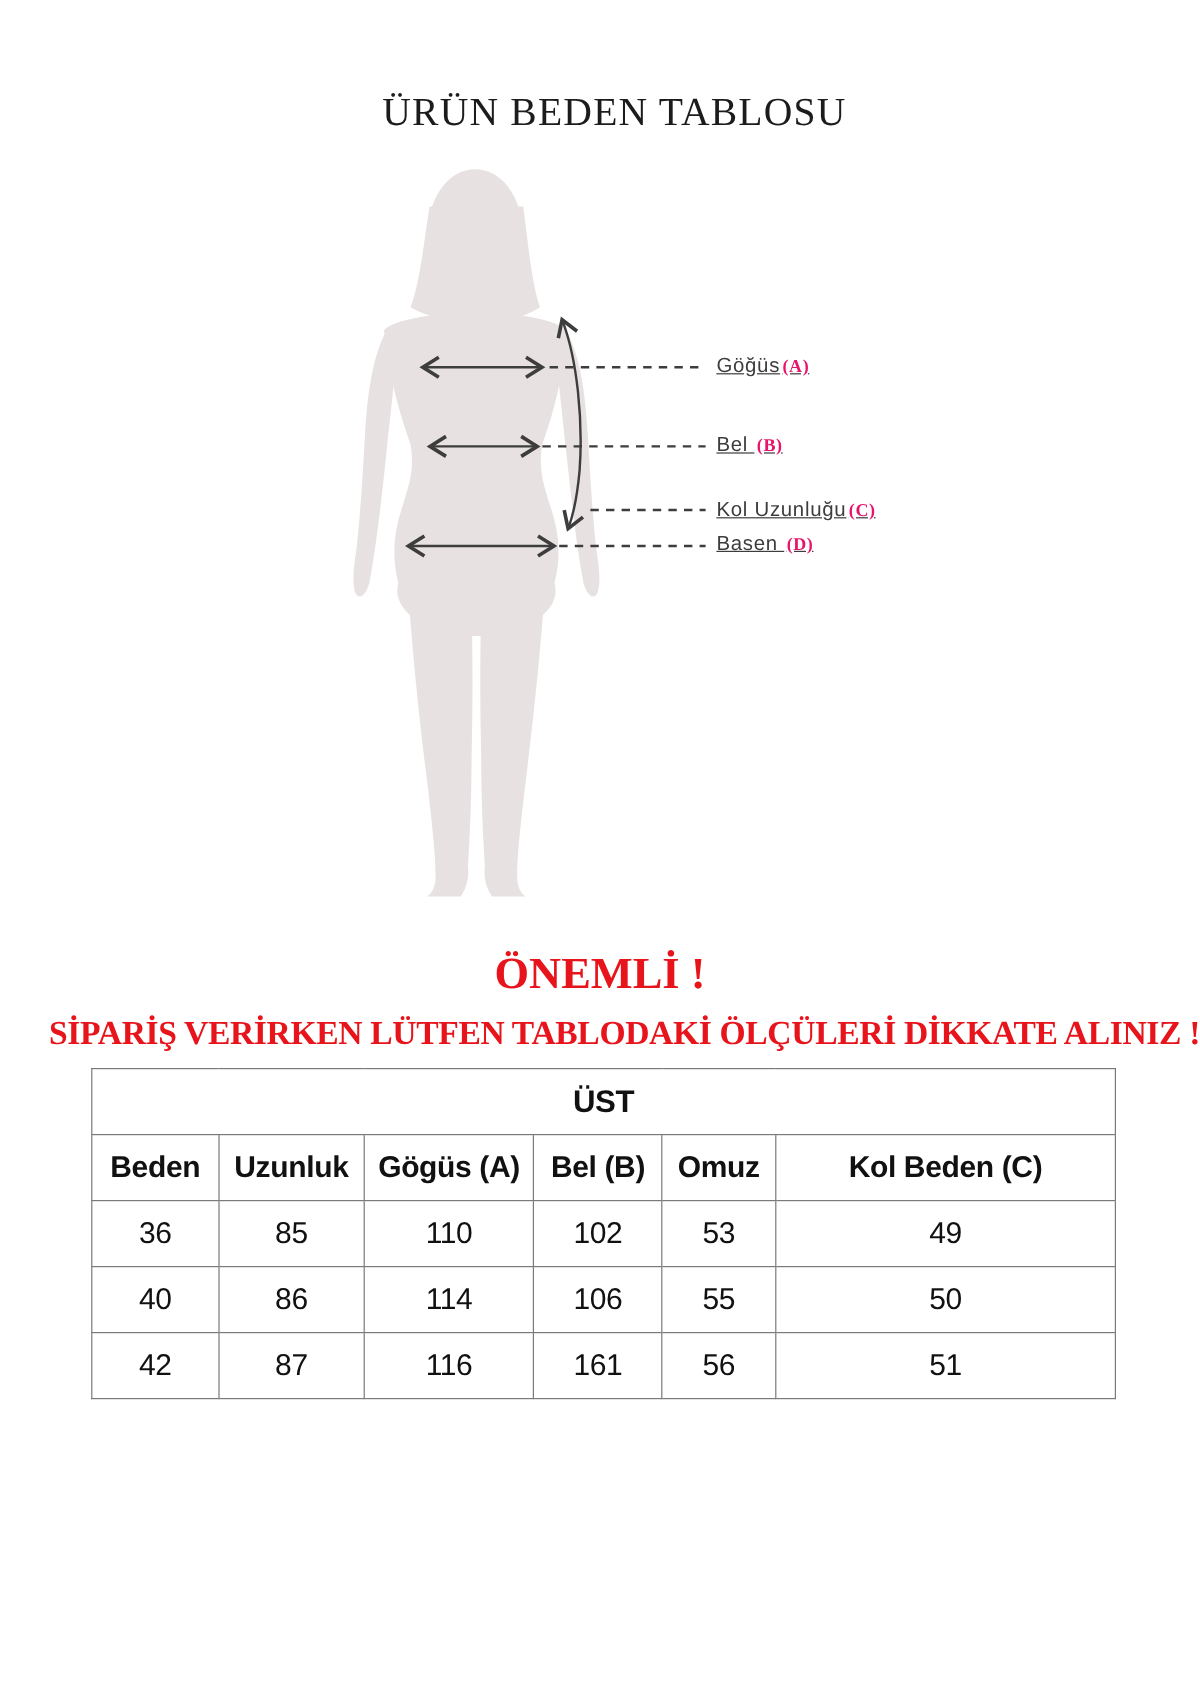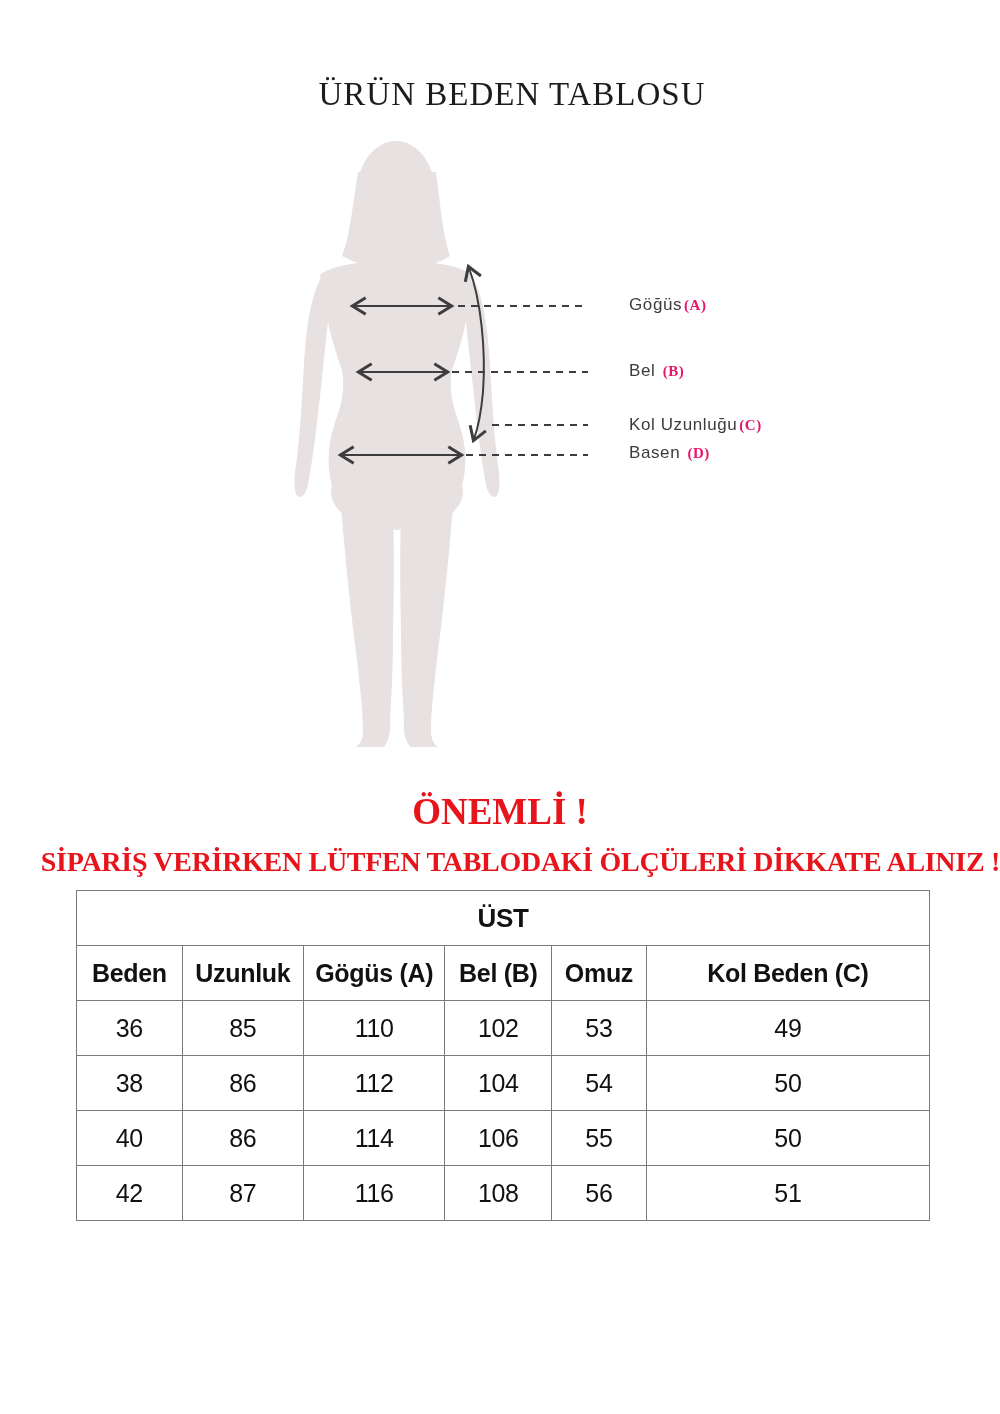--- a/index.html
+++ b/index.html
@@ -24,24 +24,24 @@
     text-align:center;
     font-family:"Liberation Serif",serif;
     font-weight:400;
     font-size:33px;
     letter-spacing:1px;
     color:#1c1c1c;
   }
   .diagram{position:absolute;left:0;top:0;width:1000px;height:780px;}
   .diagram svg{position:absolute;left:250px;top:130px;width:550px;height:640px;}
   .m-label{
-    position:absolute;left:629px;height:22px;
+    position:absolute;left:597px;height:22px;
     font-family:"Liberation Sans",sans-serif;
     font-size:17px;color:var(--ink);
-    letter-spacing:0.6px;white-space:nowrap;
+    letter-spacing:0.6px;white-space:nowrap;text-decoration:underline;
   }
   .m-marker{
     font-family:"Liberation Serif",serif;
     font-weight:700;font-size:15px;
     color:var(--pink);letter-spacing:0.5px;
     margin-left:2px;
   }
   .notice-heading{
     position:absolute;top:790px;left:0;width:100%;
     text-align:center;
@@ -156,39 +156,31 @@
       </tr>
       <tr>
         <td class="val">36</td>
         <td class="val">85</td>
         <td class="val">110</td>
         <td class="val">102</td>
         <td class="val">53</td>
         <td class="val">49</td>
       </tr>
       <tr>
-        <td class="val">38</td>
-        <td class="val">86</td>
-        <td class="val">112</td>
-        <td class="val">104</td>
-        <td class="val">54</td>
-        <td class="val">50</td>
-      </tr>
-      <tr>
         <td class="val">40</td>
         <td class="val">86</td>
         <td class="val">114</td>
         <td class="val">106</td>
         <td class="val">55</td>
         <td class="val">50</td>
       </tr>
       <tr>
         <td class="val">42</td>
         <td class="val">87</td>
         <td class="val">116</td>
-        <td class="val">108</td>
+        <td class="val">161</td>
         <td class="val">56</td>
         <td class="val">51</td>
       </tr>
     </tbody>
   </table>
 
 </div>
 
 </body></html>

